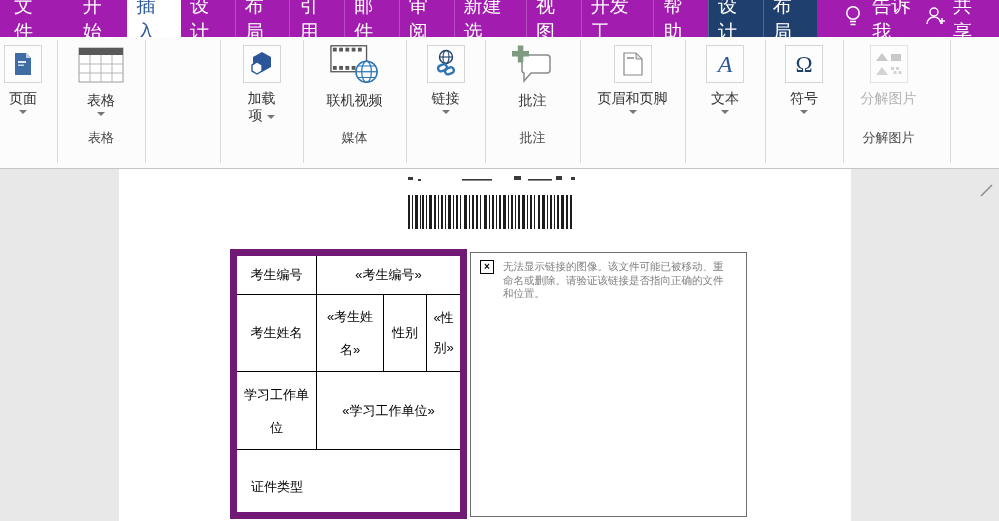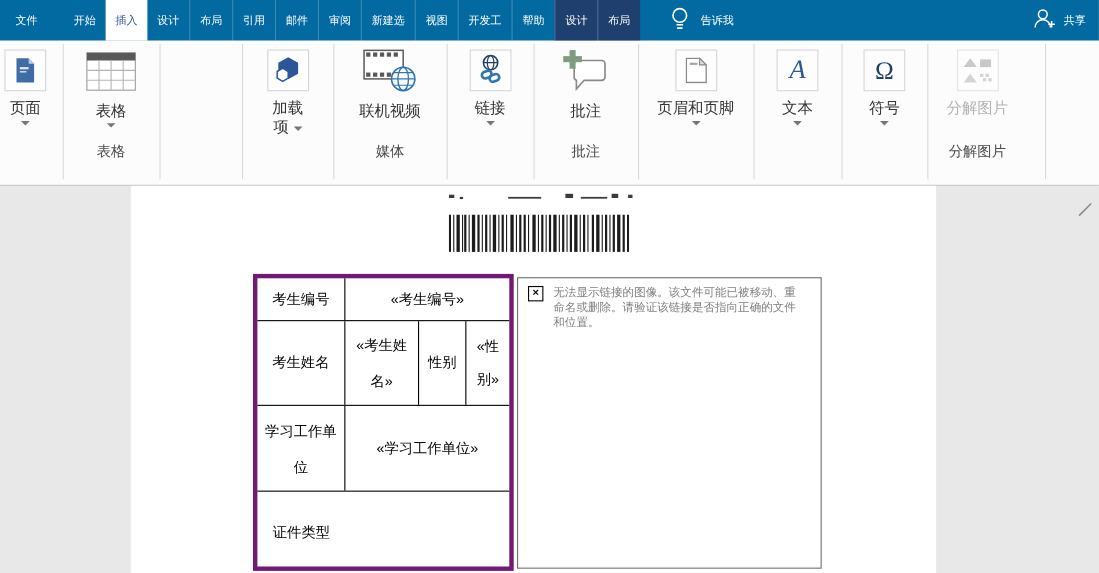--- a/index.html
+++ b/index.html
@@ -2,21 +2,21 @@
 <html><head>
 <meta charset="utf-8">
 <style>
   * { margin:0; padding:0; box-sizing:border-box; }
   html,body { width:999px; height:521px; overflow:hidden;
     font-family:"Liberation Sans","DejaVu Sans",sans-serif; background:#e8e8e8; }
   #stage { position:relative; width:999px; height:521px; }
 
   
   .tabbar { position:absolute; left:0; top:0; width:100%; height:37px;
-    background:#0369a1; display:flex; align-items:stretch; color:#fff; font-size:10px; }
+    background:#a21caf; display:flex; align-items:stretch; color:#fff; font-size:19px; }
   .file-tab { display:flex; align-items:center; padding:0 14px; margin-right:10px; cursor:pointer; }
   .tab { display:flex; align-items:center; padding:0 9px; position:relative; cursor:pointer; }
   .tab + .tab { border-left:1px solid rgba(255,255,255,.22); }
   .tab.active { background:#fff; color:#2b579a; border-left:none; }
   .tab.active + .tab { border-left:none; }
   .tab.ctx { background:#1f3f6e; }
   .tellme { display:flex; align-items:center; margin-left:26px; gap:9px; }
   .share { display:flex; align-items:center; gap:7px; margin-left:auto; padding-right:12px; }
 
   
@@ -39,21 +39,21 @@
     font-size:24px; color:#2b579a; line-height:1; }
   .serifO { font-family:"Liberation Serif","DejaVu Serif",serif;
     font-size:23px; color:#1f4068; line-height:1; }
 
   
   .page { position:absolute; left:119px; top:169px; width:732px; height:352px; background:#fff; }
   .clipline { position:absolute; left:289px; top:7px; width:180px; height:6px; }
   .barcode { position:absolute; left:289px; top:26px; }
 
   .doc-table { position:absolute; left:111px; top:80px; width:237px; height:270px;
-    border:4px solid #701a75; font-size:13px; color:#000; }
+    border:7px solid #701a75; font-size:13px; color:#000; }
   .trow { display:flex; border-bottom:1px solid #000; }
   .trow:last-child { border-bottom:none; }
   .tcell { border-right:1px solid #000; display:flex; align-items:center;
     justify-content:center; text-align:center; padding:0 6px; }
   .tcell:last-child { border-right:none; }
   .wrap { line-height:33px; }
 
   .imgframe { position:absolute; left:351px; top:83px; width:277px; height:265px;
     border:1px solid #6e6e6e; background:#fff; }
   .brk-icon { position:absolute; left:9px; top:7px; width:14px; height:14px;

